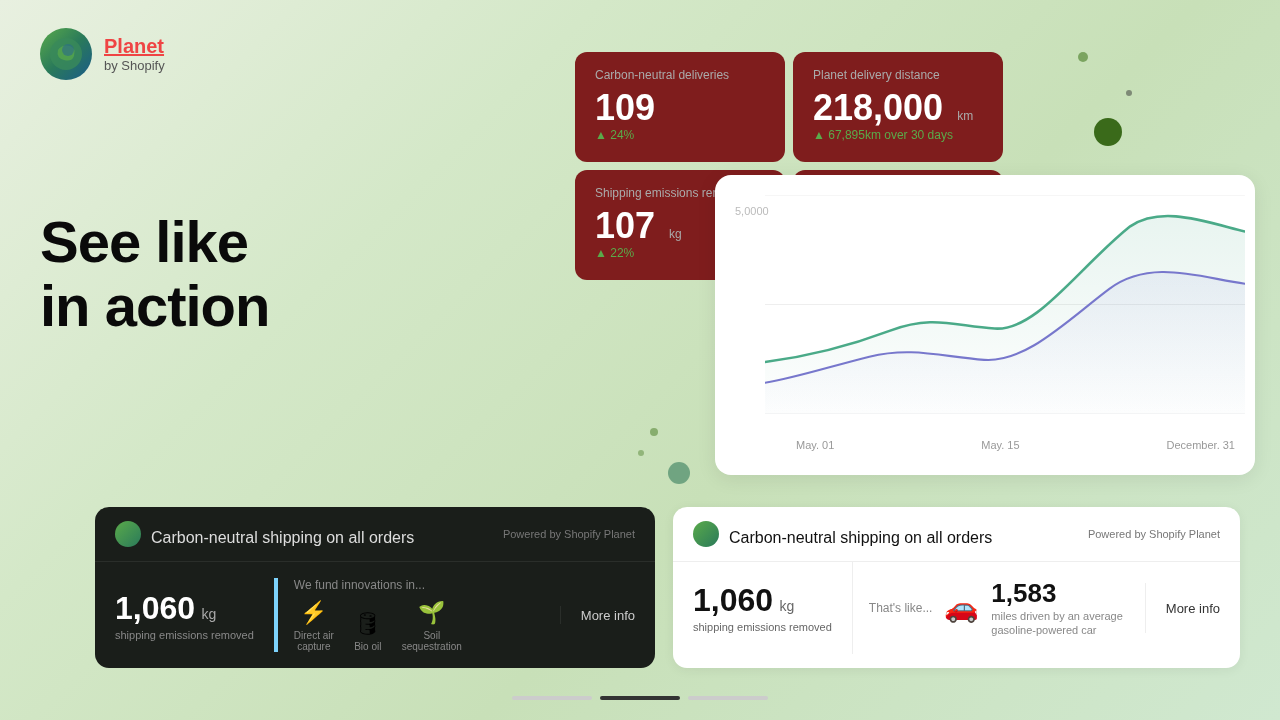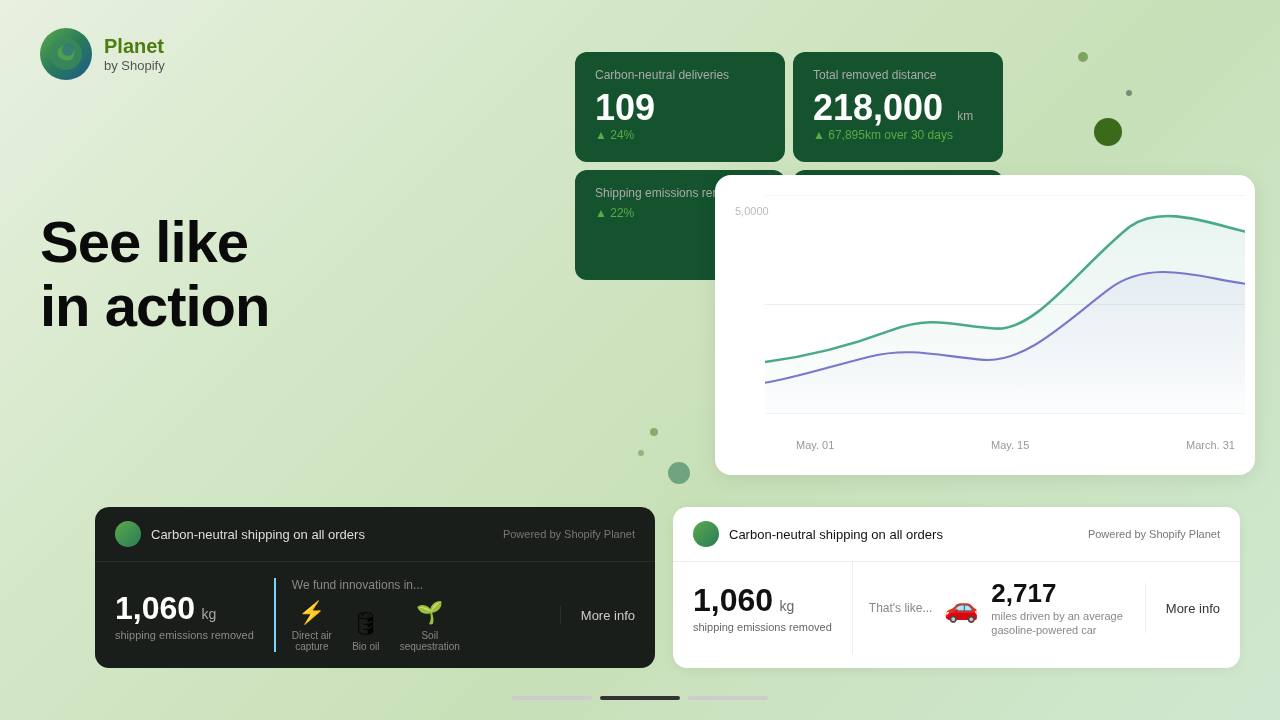--- a/index.html
+++ b/index.html
@@ -41,21 +41,21 @@
       height: 52px;
       border-radius: 50%;
       background: linear-gradient(135deg, #5aaa4a, #2a7a5a, #1a5a8a);
       display: flex;
       align-items: center;
       justify-content: center;
       overflow: hidden;
     }
 
     .logo-text-group { display: flex; flex-direction: column; }
-    .logo-title { font-size: 20px; font-weight: 600; color: #4d7c0f; }
+    .logo-title { font-size: 20px; font-weight: 600; color: #ef4444; text-decoration: underline; }
     .logo-subtitle { font-size: 13px; color: #555; }
 
     
     .headline {
       position: absolute;
       top: 210px;
       left: 40px;
       font-size: 58px;
       font-weight: 800;
       color: #0a0a0a;
@@ -67,21 +67,21 @@
     .stats-grid {
       position: absolute;
       top: 52px;
       left: 575px;
       display: grid;
       grid-template-columns: 210px 210px;
       gap: 8px;
     }
 
     .stat-card {
-      background: #14532d;
+      background: #7f1d1d;
       border-radius: 12px;
       padding: 16px 20px;
       color: white;
       min-height: 110px;
     }
 
     .stat-label {
       font-size: 12px;
       color: #aaa;
       margin-bottom: 6px;
@@ -173,24 +173,24 @@
 
     .banner-header-dark {
       padding: 14px 20px;
       display: flex;
       align-items: center;
       justify-content: space-between;
       border-bottom: 1px solid #2a2e2a;
     }
 
     .banner-title {
-      font-size: 13px;
+      font-size: 16px;
       color: #ddd;
       display: flex;
-      align-items: center;
+      align-items: flex-end;
       gap: 10px;
     }
 
     .planet-icon-small {
       width: 26px;
       height: 26px;
       border-radius: 50%;
       background: linear-gradient(135deg, #5aaa4a, #2a7a5a);
     }
 
@@ -224,21 +224,21 @@
 
     .kg-label {
       font-size: 11px;
       color: #888;
       margin-top: 2px;
     }
 
     .innovations-section {
       flex: 1;
       padding: 0 16px;
-      border-left: 2px solid #7dd3fc;
+      border-left: 4px solid #7dd3fc;
     }
 
     .innovations-label {
       font-size: 12px;
       color: #888;
       margin-bottom: 8px;
     }
 
     .innovations-icons {
       display: flex;
@@ -411,30 +411,34 @@
 
   <div class="stat-card">
     <div class="stat-label">Carbon-neutral deliveries</div>
     <div class="stat-value">
       <span>109</span>
     </div>
     <div class="stat-change">24%</div>
   </div>
 
   <div class="stat-card">
-    <div class="stat-label">Total removed distance</div>
+    <div class="stat-label">Planet delivery distance</div>
     <div class="stat-value">
       <span>218,000</span>
       <span class="unit">km</span>
     </div>
     <div class="stat-change">67,895km over 30 days</div>
   </div>
 
   <div class="stat-card">
     <div class="stat-label">Shipping emissions removal</div>
+    <div class="stat-value">
+      <span>107</span>
+      <span class="unit">kg</span>
+    </div>
     <div class="stat-change">22%</div>
   </div>
 
   <div class="stat-card">
     <div class="stat-label">Carbon removal funded</div>
     <div class="stat-value" style="font-size:28px;">
       <span>USD$16.02</span>
     </div>
     <div class="stat-change">22%</div>
   </div>
@@ -466,21 +470,21 @@
 
     <path d="M0,160 C40,155 80,145 120,130 C160,115 180,125 220,128 C260,131 300,70 350,30 C380,10 420,25 460,35" fill="none" stroke="#4aaa88" stroke-width="2.5" stroke-linecap="round"></path>
 
     <path d="M0,180 C30,175 60,165 100,155 C140,145 170,155 210,158 C250,161 290,120 330,90 C370,60 420,80 460,85 L460,210 L0,210 Z" fill="url(#areaGrad)" opacity="0.4"></path>
 
     <path d="M0,180 C30,175 60,165 100,155 C140,145 170,155 210,158 C250,161 290,120 330,90 C370,60 420,80 460,85" fill="none" stroke="#7777cc" stroke-width="2" stroke-linecap="round"></path>
   </svg>
   <div class="chart-labels">
     <span>May. 01</span>
     <span>May. 15</span>
-    <span>March. 31</span>
+    <span>December. 31</span>
   </div>
 </div>
 
 <div class="bottom-section">
 
   <div class="banner-dark">
     <div class="banner-header-dark">
       <div class="banner-title">
         <div class="planet-icon-small"></div>
         <span>Carbon-neutral shipping on all orders</span>
@@ -531,21 +535,21 @@
         <div>
           <span class="kg-value-light">1,060</span>
           <span style="font-size:14px;color:#666;margin-left:2px;">kg</span>
         </div>
         <div class="kg-label-light">shipping emissions removed</div>
       </div>
       <div class="thats-like-section">
         <span class="thats-like-label">That's like...</span>
         <span class="car-icon">🚗</span>
         <div>
-          <div class="miles-value">2,717</div>
+          <div class="miles-value">1,583</div>
           <div class="miles-detail" style="font-size:11px;color:#888;line-height:1.3;">miles driven by an average<br>gasoline-powered car</div>
         </div>
       </div>
       <div class="more-info-light">
         <span class="more-info-btn-light">More info</span>
       </div>
     </div>
   </div>
 </div>
 

